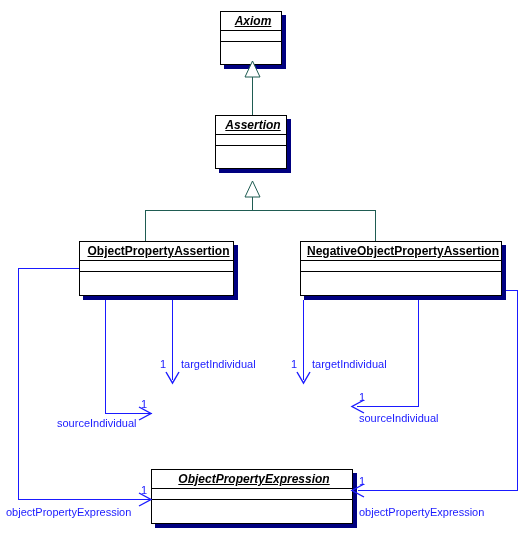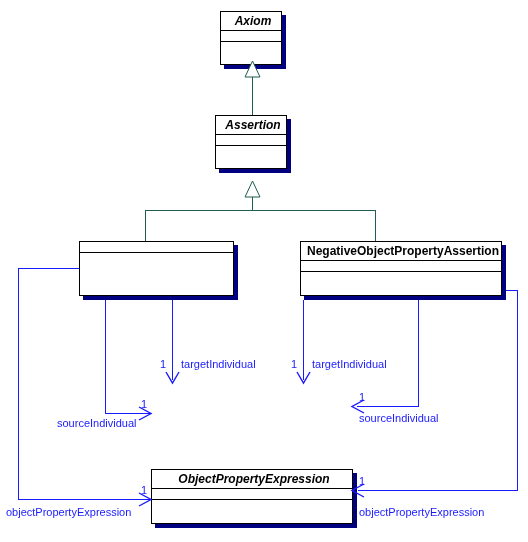--- a/index.html
+++ b/index.html
@@ -31,20 +31,21 @@
     text-align: center;
     color: #000000;
     font-weight: bold;
     font-size: 12px;
     line-height: 17px;
     height: 19px;
     padding: 1px 0 0 4px;
     border-bottom: 1px solid #000000;
     white-space: nowrap;
     overflow: hidden;
+    text-decoration: underline;
   }
   .uml-name.abstract {
     font-style: italic;
   }
   .uml-attrs {
     box-sizing: border-box;
     height: 11px;
     border-bottom: 1px solid #000000;
   }
   .uml-ops {
@@ -141,20 +142,21 @@
     <div class="uml-ops"></div>
   </div>
 
   <div class="uml-class" style="left:215px; top:115px; width:72px; height:54px;">
     <div class="uml-name abstract">Assertion</div>
     <div class="uml-attrs"></div>
     <div class="uml-ops"></div>
   </div>
 
   <div class="uml-class" style="left:79px; top:241px; width:155px; height:55px;">
+    <div class="uml-name">ObjectPropertyAssertion</div>
     <div class="uml-attrs"></div>
     <div class="uml-ops"></div>
   </div>
 
   <div class="uml-class" style="left:284px; top:241px; width:202px; height:55px;margin-left:16px;">
     <div class="uml-name">NegativeObjectPropertyAssertion</div>
     <div class="uml-attrs"></div>
     <div class="uml-ops"></div>
   </div>
 

